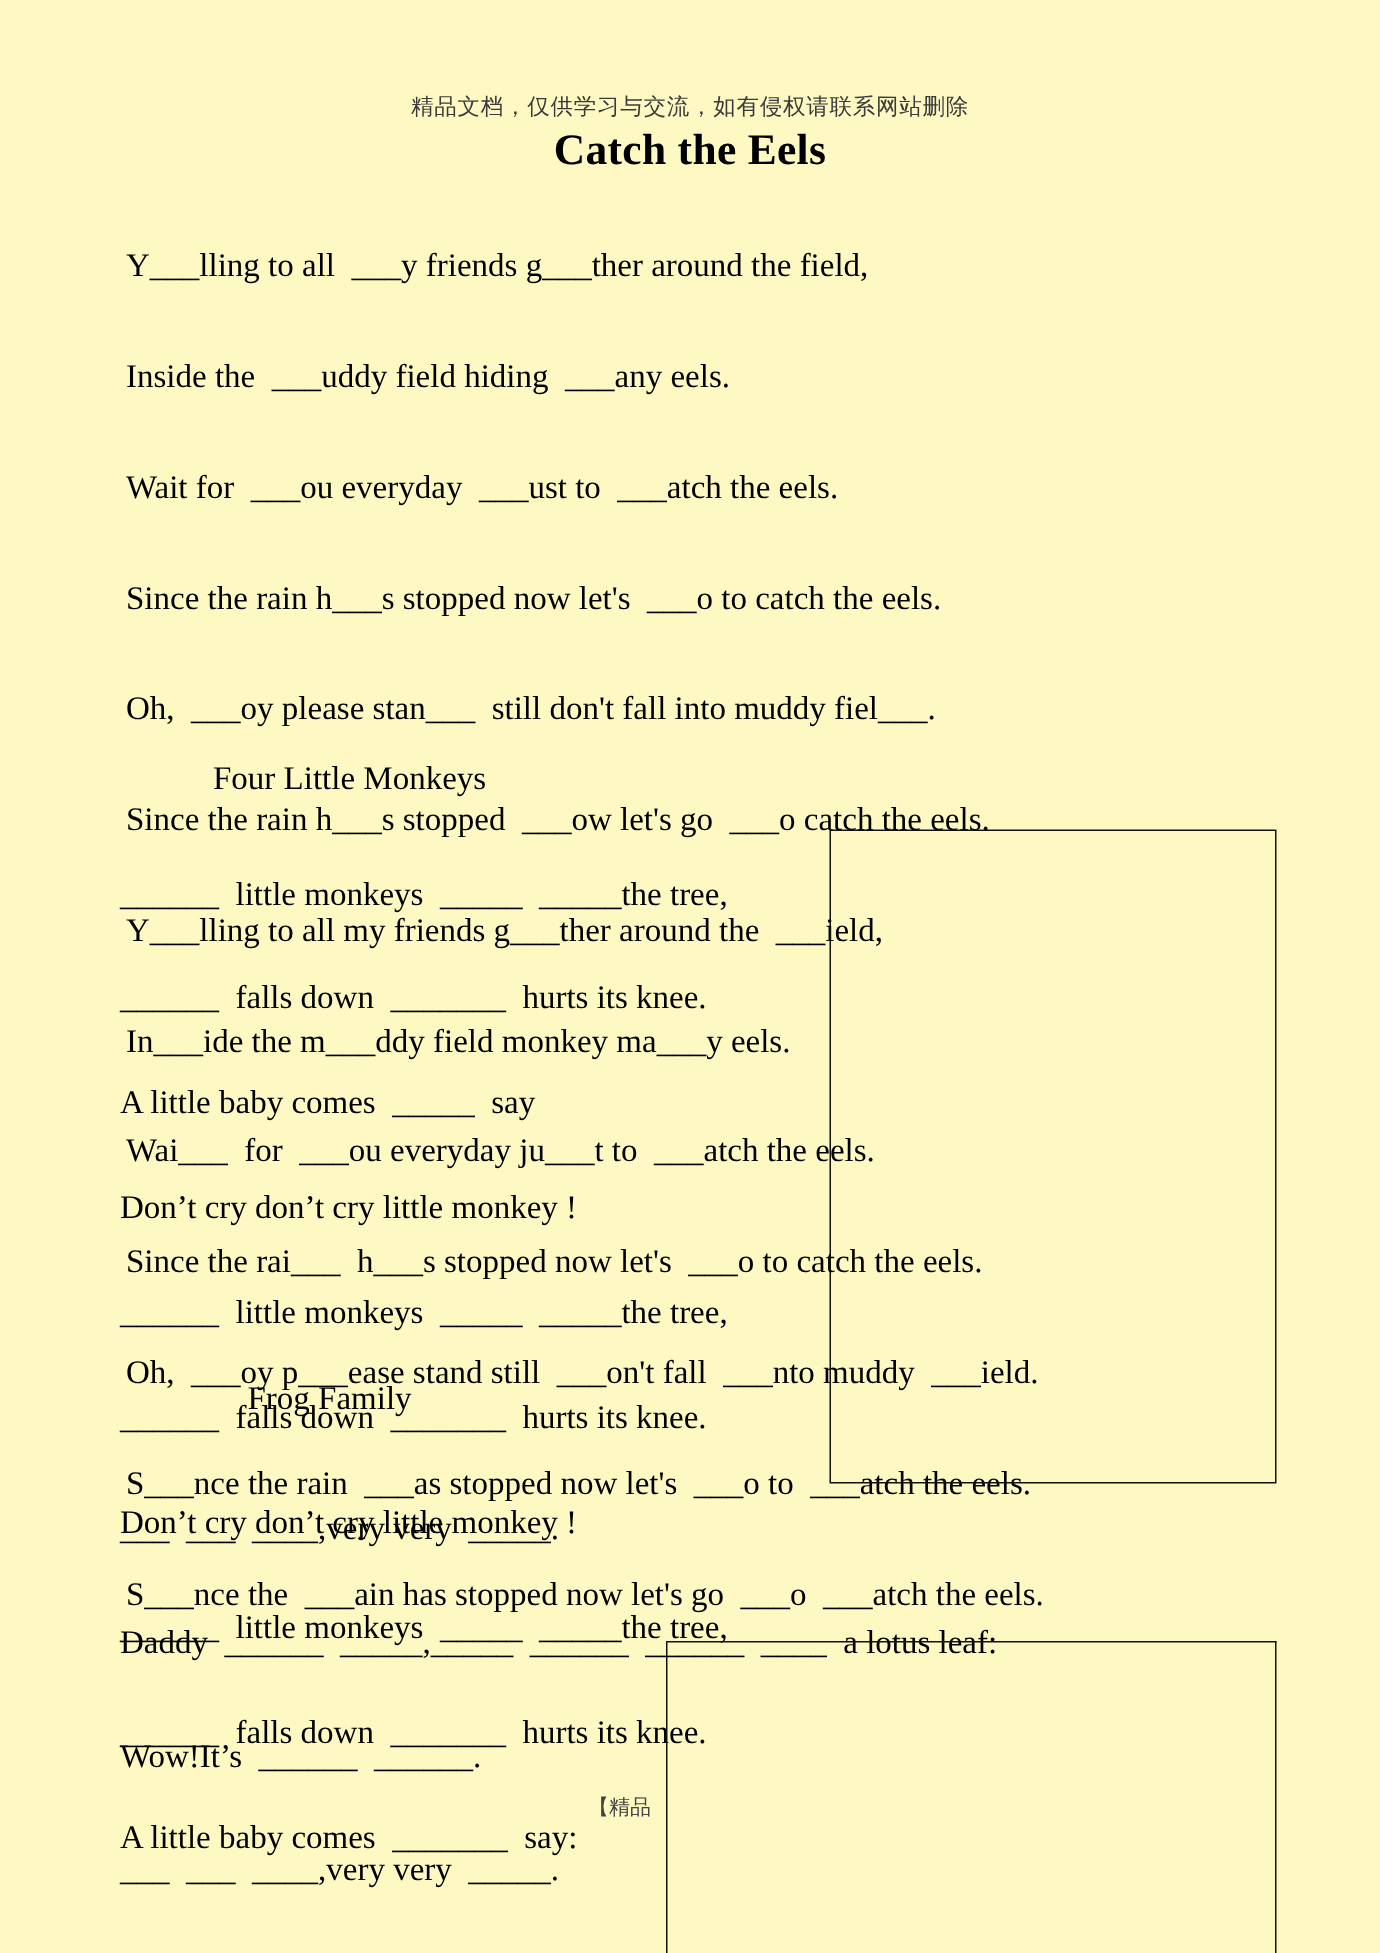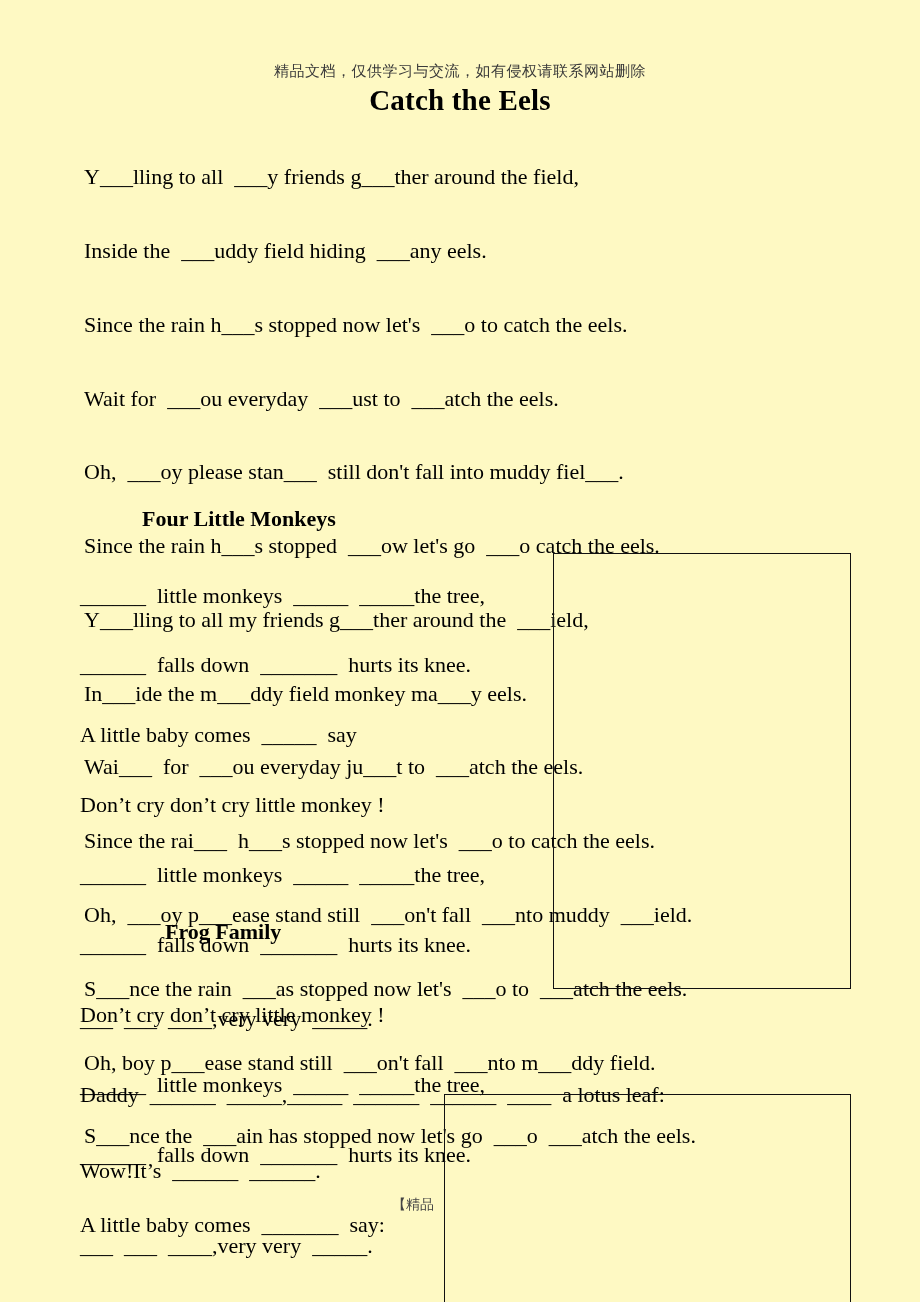--- a/index.html
+++ b/index.html
@@ -39,21 +39,21 @@
     top: 84px;
     left: 0;
     width: 920px;
     text-align: center;
     font-size: 29px;
     font-weight: bold;
     letter-spacing: 0.2px;
   }
   .section-title {
     font-size: 22px;
-    font-weight: bold;
+    font-weight: normal;
     margin: 0;
     padding: 0;
     line-height: 31px;
   }
 
   
   .block {
     position: absolute;
     font-size: 22px;
     line-height: 24.6px;
@@ -124,31 +124,30 @@
 
 <div class="page">
 
   <div class="watermark">精品文档，仅供学习与交流，如有侵权请联系网站删除</div>
 
   <div class="doc-title">Catch the Eels</div>
 
   <div class="block" id="eels-block">
     <span class="line">Y___lling to all  ___y friends g___ther around the field,</span>
     <span class="line">Inside the  ___uddy field hiding  ___any eels.</span>
+    <span class="line">Wait for  ___ou everyday  ___ust to  ___atch the eels.</span>
     <span class="line">Since the rain h___s stopped now let's  ___o to catch the eels.</span>
-    <span class="line">Wait for  ___ou everyday  ___ust to  ___atch the eels.</span>
     <span class="line">Oh,  ___oy please stan___  still don't fall into muddy fiel___.</span>
     <span class="line">Since the rain h___s stopped  ___ow let's go  ___o catch the eels.</span>
     <span class="line">Y___lling to all my friends g___ther around the  ___ield,</span>
     <span class="line">In___ide the m___ddy field monkey ma___y eels.</span>
     <span class="line">Wai___  for  ___ou everyday ju___t to  ___atch the eels.</span>
     <span class="line">Since the rai___  h___s stopped now let's  ___o to catch the eels.</span>
     <span class="line">Oh,  ___oy p___ease stand still  ___on't fall  ___nto muddy  ___ield.</span>
     <span class="line">S___nce the rain  ___as stopped now let's  ___o to  ___atch the eels.</span>
-    <span class="line">Oh, boy p___ease stand still  ___on't fall  ___nto m___ddy field.</span>
     <span class="line">S___nce the  ___ain has stopped now let's go  ___o  ___atch the eels.</span>
   </div>
 
   <div class="block section-title" id="monkeys-title">Four Little Monkeys</div>
 
   <div class="block" id="monkeys-block">
     <span class="line">______  little monkeys  _____  _____the tree,</span>
     <span class="line">______  falls down  _______  hurts its knee.</span>
     <span class="line">A little baby comes  _____  say</span>
     <span class="line">Don’t cry don’t cry little monkey !</span>

